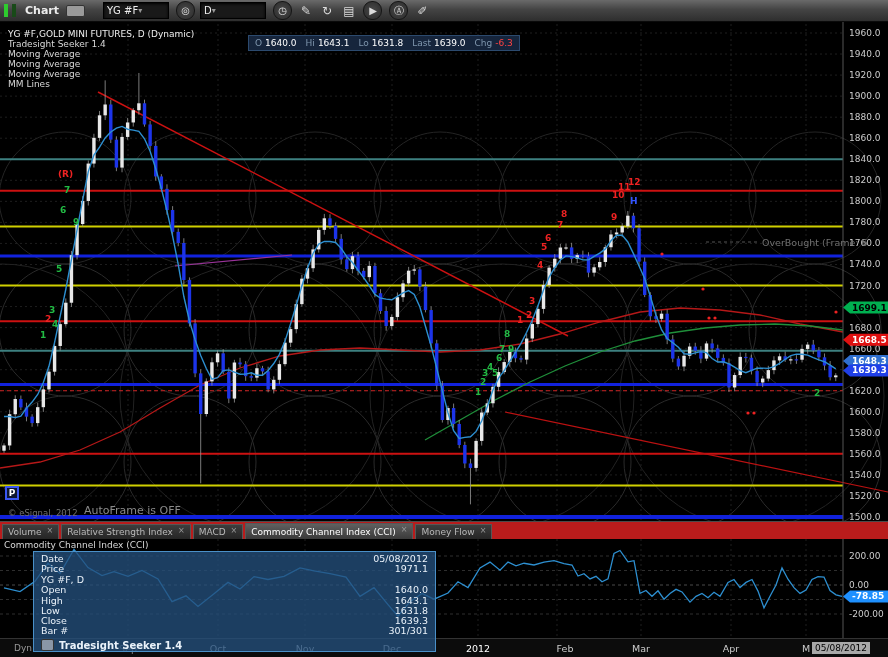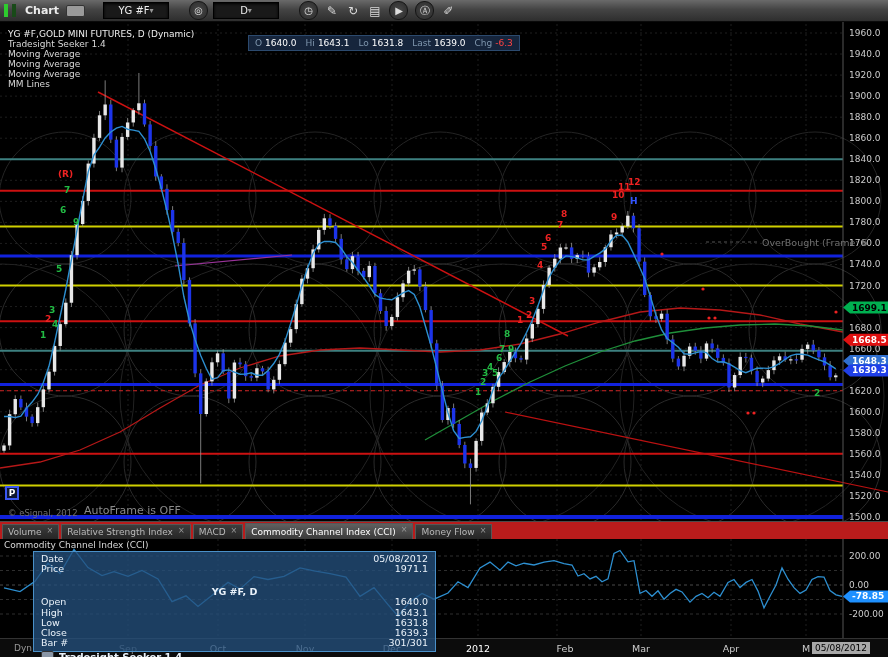--- a/index.html
+++ b/index.html
@@ -6,23 +6,23 @@
   #app{position:relative;width:888px;height:657px;background:#000;overflow:hidden;
        font-family:"DejaVu Sans",sans-serif;}
   
   .toolbar{position:absolute;left:0;top:0;width:888px;height:22px;box-sizing:border-box;
     background:linear-gradient(#6a6a6a,#444 45%,#2e2e2e);border-bottom:1px solid #0a0a0a;
     display:flex;align-items:center;padding:0 4px;gap:4px;z-index:20;}
   .led{width:4px;height:13px;background:#2ecc2e;}
   .led2{width:4px;height:13px;background:#184a18;margin-right:2px;}
   .ttl{color:#ececec;font-weight:bold;font-size:11px;margin:4px 3px;text-align:right;}
   .badge{width:17px;height:10px;background:#9a9a9a;border:1px solid #333;border-radius:2px;margin-right:14px;}
-  .tsel{display:flex;align-items:center;justify-content:center;width:58px;height:15px;
+  .tsel{display:flex;align-items:center;justify-content:flex-start;width:58px;height:15px;
     background:#191919;border:1px solid #000;box-shadow:inset 0 1px 3px #000;
-    color:#eee;font-size:10px;padding:0 3px;margin-right:15px;}
+    color:#eee;font-size:10px;padding:0 3px;margin-right:2px;}
   .tsel .arr{color:#999;font-size:8px;}
   .tbtn{color:#ddd;font-size:12px;margin:0 4px;line-height:16px;}
   .tbtn.round{width:17px;height:17px;border:1px solid #161616;border-radius:9px;
     background:radial-gradient(#4a4a4a,#2a2a2a);display:flex;align-items:center;justify-content:center;
     font-size:10px;margin:0 2px;}
   
   svg#cv{position:absolute;left:0;top:0;z-index:1;}
   .hdr{position:absolute;left:8px;top:29px;z-index:5;color:#d8d8d8;font-size:9px;line-height:10px;}
   .hdr div:first-child{color:#eee;}
   .quotebar{position:absolute;left:248px;top:35px;height:14px;background:#16253c;border:1px solid #2c4a6e;
@@ -43,21 +43,21 @@
   .tab{height:14px;background:linear-gradient(#3d3d3d,#252525);border:1px solid #565656;border-bottom:none;
     margin-left:2px;color:#b8b8b8;font-size:9px;display:flex;align-items:center;padding:0 5px;gap:5px;white-space:nowrap;}
   .tab.active{background:linear-gradient(#606060,#3a3a3a);color:#fff;height:15px;}
   .tab .x{color:#999;font-size:8px;position:relative;top:-2px;}
   .ccilabel{position:absolute;left:4px;top:540px;color:#d8d8d8;font-size:9px;z-index:5;}
   
   .tooltip{position:absolute;left:33px;top:551px;width:403px;height:101px;box-sizing:border-box;
     background:rgba(36,80,124,.78);border:1px solid #4a90c8;z-index:12;font-size:9.5px;color:#eaf2fa;
     padding:2px 7px;}
   .trow{display:flex;justify-content:space-between;height:10.2px;line-height:10.2px;}
-  .ttitle{text-align:center;font-weight:bold;height:11px;line-height:11px;margin-top:12px;}
+  .ttitle{font-weight:normal;height:11px;line-height:11px;}
   .tfoot{display:flex;align-items:center;gap:5px;font-weight:bold;font-size:10px;margin-top:3px;}
   .ticon{width:11px;height:10px;background:#8a96a6;border:1px solid #333;border-radius:2px;}
   
   .statusbar{position:absolute;left:0;top:638px;width:888px;height:19px;background:#0c0c0c;
     border-top:1px solid #333;z-index:8;}
   .dyn{position:absolute;left:2px;top:4px;color:#999;font-size:9px;padding-left:12px;}
   .month{position:absolute;top:4px;transform:translateX(-50%);font-size:9.5px;color:#ccc;}
   .month.muted{color:#888;}
   .month.strong{color:#fff;}
   .datebox{position:absolute;top:3px;background:#a8a8a8;color:#000;font-size:9px;padding:1px 3px;z-index:9;}

